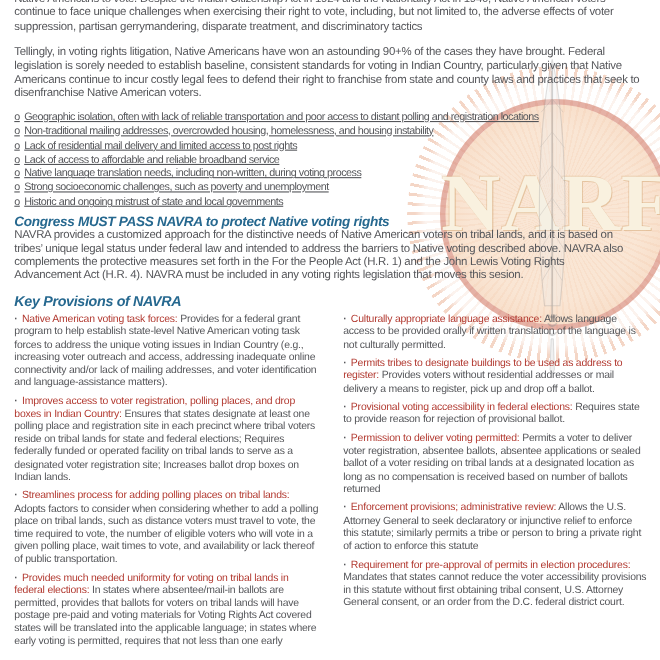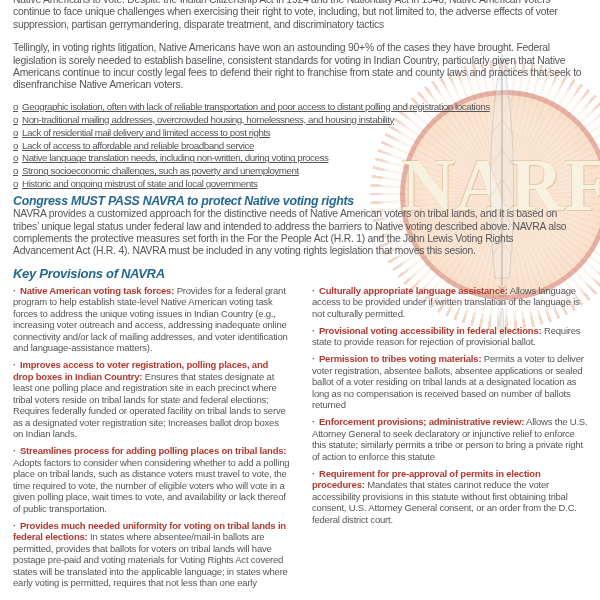--- a/index.html
+++ b/index.html
@@ -53,21 +53,21 @@
     font-size:13px;line-height:17px;color:#26688f;font-weight:bold;font-style:italic;
     letter-spacing:-0.3px;margin:0 0 3px 0;
   }
   .columns{display:flex;gap:22px;}
   .col{width:277px;flex:0 0 277px;}
   .item{
     font-size:9.5px;line-height:11.5px;color:#55565a;letter-spacing:-0.2px;
     margin:0 0 5.5px 0;
   }
   .item .dot{font-weight:bold;color:#55565a;margin-right:4px;}
-  .item .label{font-weight:bold;color:#b23a31;}
+  .item .label{font-weight:normal;color:#b23a31;}
 </style>
 </head>
 <body>
 
 <div class="page">
 
   <div class="watermark">
     <div class="rays"></div>
     <div class="disc"></div>
     <div class="ring"></div>
@@ -122,22 +122,23 @@
     <div class="columns">
 
       <div class="col">
         <p class="item"><span class="dot">·</span><span class="label">Native American voting task forces:</span> <span>Provides for a federal grant program to help establish state-level Native American voting task forces to address the unique voting issues in Indian Country (e.g., increasing voter outreach and access, addressing inadequate online connectivity and/or lack of mailing addresses, and voter identification and language-assistance matters).</span></p>
         <p class="item"><span class="dot">·</span><span class="label">Improves access to voter registration, polling places, and drop boxes in Indian Country:</span> <span>Ensures that states designate at least one polling place and registration site in each precinct where tribal voters reside on tribal lands for state and federal elections; Requires federally funded or operated facility on tribal lands to serve as a designated voter registration site; Increases ballot drop boxes on Indian lands.</span></p>
         <p class="item"><span class="dot">·</span><span class="label">Streamlines process for adding polling places on tribal lands:</span> <span>Adopts factors to consider when considering whether to add a polling place on tribal lands, such as distance voters must travel to vote, the time required to vote, the number of eligible voters who will vote in a given polling place, wait times to vote, and availability or lack thereof of public transportation.</span></p>
         <p class="item"><span class="dot">·</span><span class="label">Provides much needed uniformity for voting on tribal lands in federal elections:</span> <span>In states where absentee/mail-in ballots are permitted, provides that ballots for voters on tribal lands will have postage pre-paid and voting materials for Voting Rights Act covered states will be translated into the applicable language; in states where early voting is permitted, requires that not less than one early</span></p>
       </div>
 
       <div class="col">
-        <p class="item"><span class="dot">·</span><span class="label">Culturally appropriate language assistance:</span> <span>Allows language access to be provided under if written translation of the language is not culturally permitted.</span></p>
+        <p class="item"><span class="dot">·</span><span class="label">Culturally appropriate language assistance:</span> <span>Allows language access to be provided orally if written translation of the language is not culturally permitted.</span></p>
+        <p class="item"><span class="dot">·</span><span class="label">Permits tribes to designate buildings to be used as address to register:</span> <span>Provides voters without residential addresses or mail delivery a means to register, pick up and drop off a ballot.</span></p>
         <p class="item"><span class="dot">·</span><span class="label">Provisional voting accessibility in federal elections:</span> <span>Requires state to provide reason for rejection of provisional ballot.</span></p>
-        <p class="item"><span class="dot">·</span><span class="label">Permission to tribes voting materials:</span> <span>Permits a voter to deliver voter registration, absentee ballots, absentee applications or sealed ballot of a voter residing on tribal lands at a designated location as long as no compensation is received based on number of ballots returned</span></p>
+        <p class="item"><span class="dot">·</span><span class="label">Permission to deliver voting permitted:</span> <span>Permits a voter to deliver voter registration, absentee ballots, absentee applications or sealed ballot of a voter residing on tribal lands at a designated location as long as no compensation is received based on number of ballots returned</span></p>
         <p class="item"><span class="dot">·</span><span class="label">Enforcement provisions; administrative review:</span> <span>Allows the U.S. Attorney General to seek declaratory or injunctive relief to enforce this statute; similarly permits a tribe or person to bring a private right of action to enforce this statute</span></p>
         <p class="item"><span class="dot">·</span><span class="label">Requirement for pre-approval of permits in election procedures:</span> <span>Mandates that states cannot reduce the voter accessibility provisions in this statute without first obtaining tribal consent, U.S. Attorney General consent, or an order from the D.C. federal district court.</span></p>
       </div>
 
     </div>
   </div>
 </div>
 
 </body></html>

